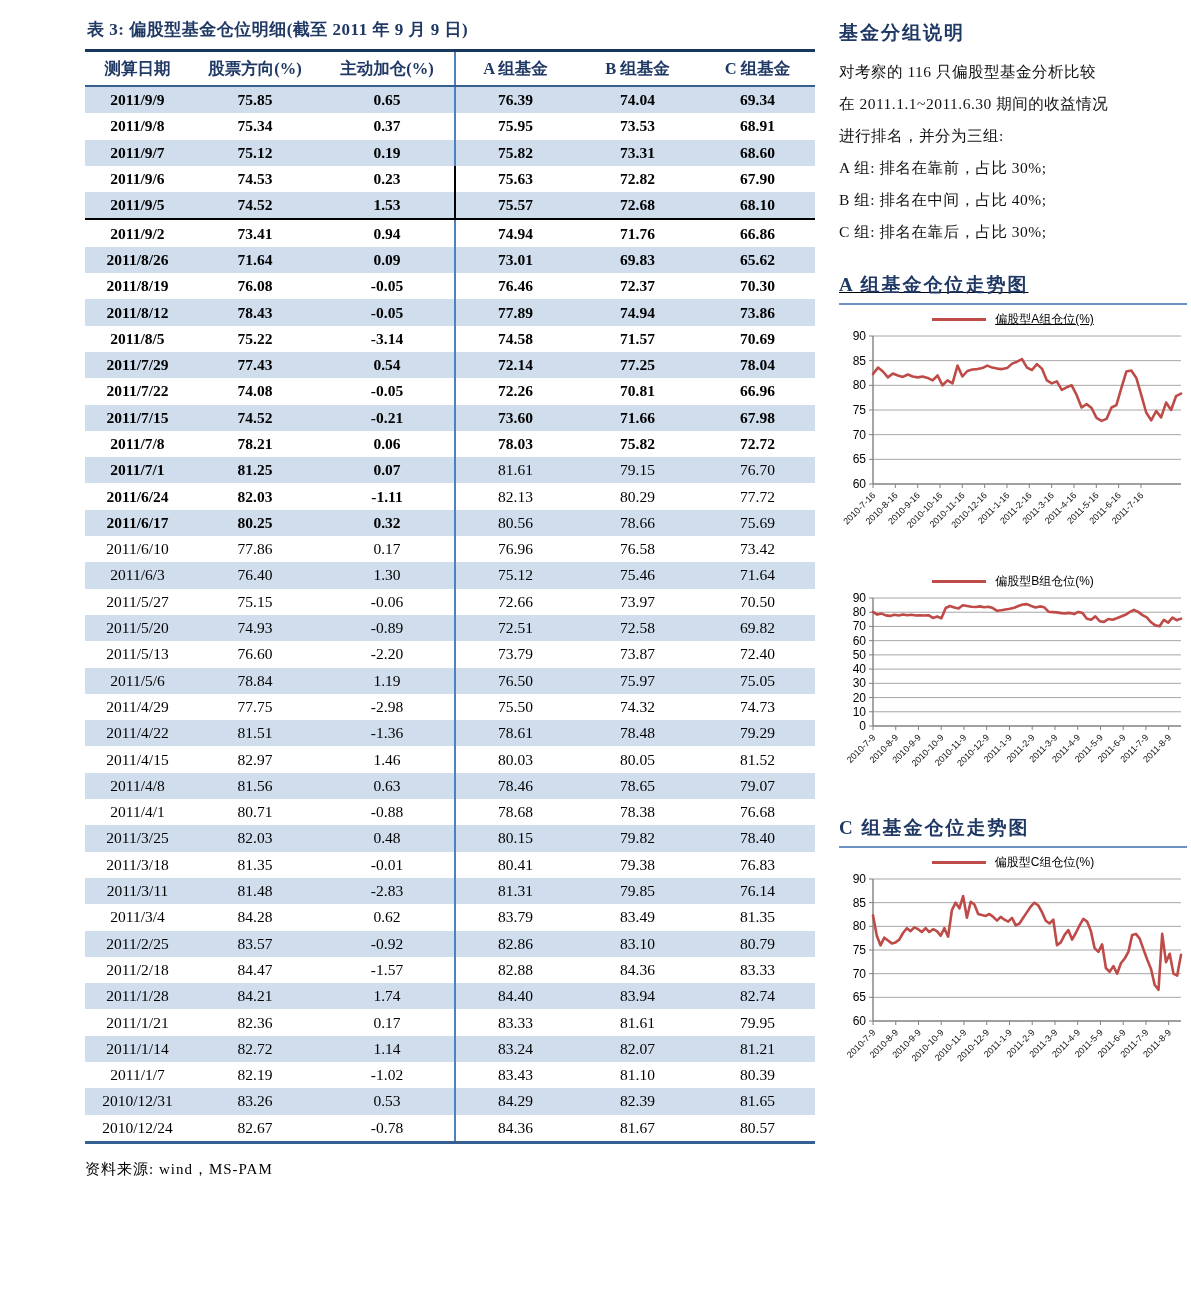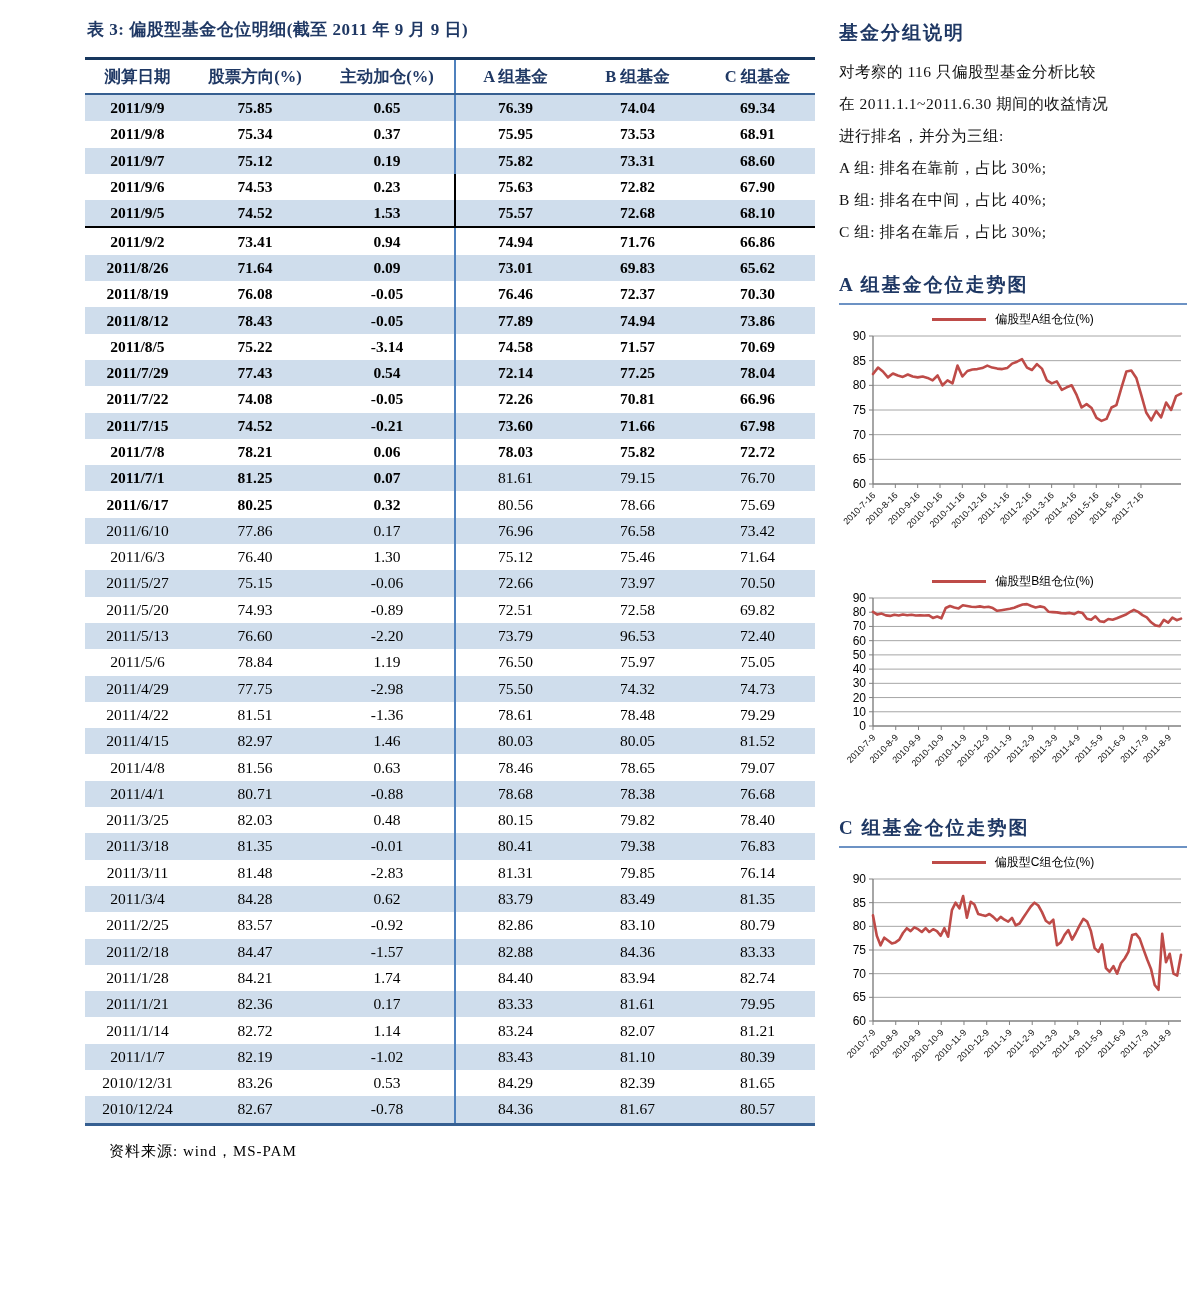--- a/index.html
+++ b/index.html
@@ -7,41 +7,41 @@
     width:1191px;height:1304px;overflow:hidden;
     font-family:"Liberation Serif","DejaVu Serif",serif;color:#000;
   }
   .page{display:flex;box-sizing:border-box;padding:16px 6px 0 85px;}
   .left-col{width:730px;flex:none;}
   .right-col{width:348px;flex:none;margin-left:24px;}
 
   
   .table-title{
     color:#1F3864;font-weight:bold;font-size:17px;
-    padding:2px 0 16px 2px;border-bottom:3px solid #17375E;letter-spacing:.5px;
+    padding:2px 0 8px 2px;border-bottom:3px solid #17375E;letter-spacing:.5px;
   }
   table.fund{border-collapse:collapse;width:730px;table-layout:fixed;border-bottom:3px solid #365F91;}
   table.fund thead th{
     color:#1F3864;font-weight:bold;font-size:16.5px;height:33px;
     border-bottom:2px solid #365F91;text-align:center;padding:0;
   }
   table.fund td{height:26.3px;text-align:center;font-size:15.5px;padding:0 2px;}
   table.fund tbody tr:nth-child(odd){background:#CFDDEC;}
   table.fund th:nth-child(3),table.fund td:nth-child(3){border-right:2px solid #4F81BD;}
   table.fund tr.divblack td:nth-child(3){border-right-color:#000;}
   table.fund tr.heavy td{border-bottom:2.5px solid #000;text-align:center;}
   table.fund tr.bold-all td{font-weight:bold;}
   table.fund tr.bold-left td:nth-child(-n+3){font-weight:bold;}
-  .source-note{margin-top:16px;font-size:15px;letter-spacing:1px;margin-left:24px;}
+  .source-note{margin-top:16px;font-size:15px;letter-spacing:1px;}
 
   
   .note-title{color:#1F3864;font-weight:bold;font-size:19px;margin:4px 0 10px;letter-spacing:2px;}
   .note-line{font-size:15.5px;line-height:32px;margin:0;color:#111;letter-spacing:.5px;}
   .chart-section{margin-top:27px;}
-  .chart-section.first{margin-top:24px;}
+  .chart-section.first{margin-top:24px;text-decoration:underline;}
   .chart-title{
     color:#1F3864;font-weight:bold;font-size:19px;letter-spacing:2px;
     padding-bottom:5px;border-bottom:2px solid #6C92C4;margin-bottom:6px;
   }
   .chart-legend{display:flex;align-items:center;justify-content:center;gap:9px;margin:4px 0 0;
     font-family:"Liberation Sans","DejaVu Sans",sans-serif;font-size:12px;color:#000;}
   .legend-swatch{width:54px;height:3px;flex:none;}
   svg.chart{display:block;font-family:"Liberation Sans","DejaVu Sans",sans-serif;}
 </style>
 </head>
@@ -185,20 +185,28 @@
           </tr>
           <tr class="bold-left">
             <td>2011/7/1</td>
             <td>81.25</td>
             <td>0.07</td>
             <td>81.61</td>
             <td>79.15</td>
             <td>76.70</td>
           </tr>
           <tr class="bold-left">
+            <td>2011/6/24</td>
+            <td>82.03</td>
+            <td>-1.11</td>
+            <td>82.13</td>
+            <td>80.29</td>
+            <td>77.72</td>
+          </tr>
+          <tr class="bold-left">
             <td>2011/6/17</td>
             <td>80.25</td>
             <td>0.32</td>
             <td>80.56</td>
             <td>78.66</td>
             <td>75.69</td>
           </tr>
           <tr>
             <td>2011/6/10</td>
             <td>77.86</td>
@@ -229,21 +237,21 @@
             <td>-0.89</td>
             <td>72.51</td>
             <td>72.58</td>
             <td>69.82</td>
           </tr>
           <tr>
             <td>2011/5/13</td>
             <td>76.60</td>
             <td>-2.20</td>
             <td>73.79</td>
-            <td>96.53</td>
+            <td>73.87</td>
             <td>72.40</td>
           </tr>
           <tr>
             <td>2011/5/6</td>
             <td>78.84</td>
             <td>1.19</td>
             <td>76.50</td>
             <td>75.97</td>
             <td>75.05</td>
           </tr>

